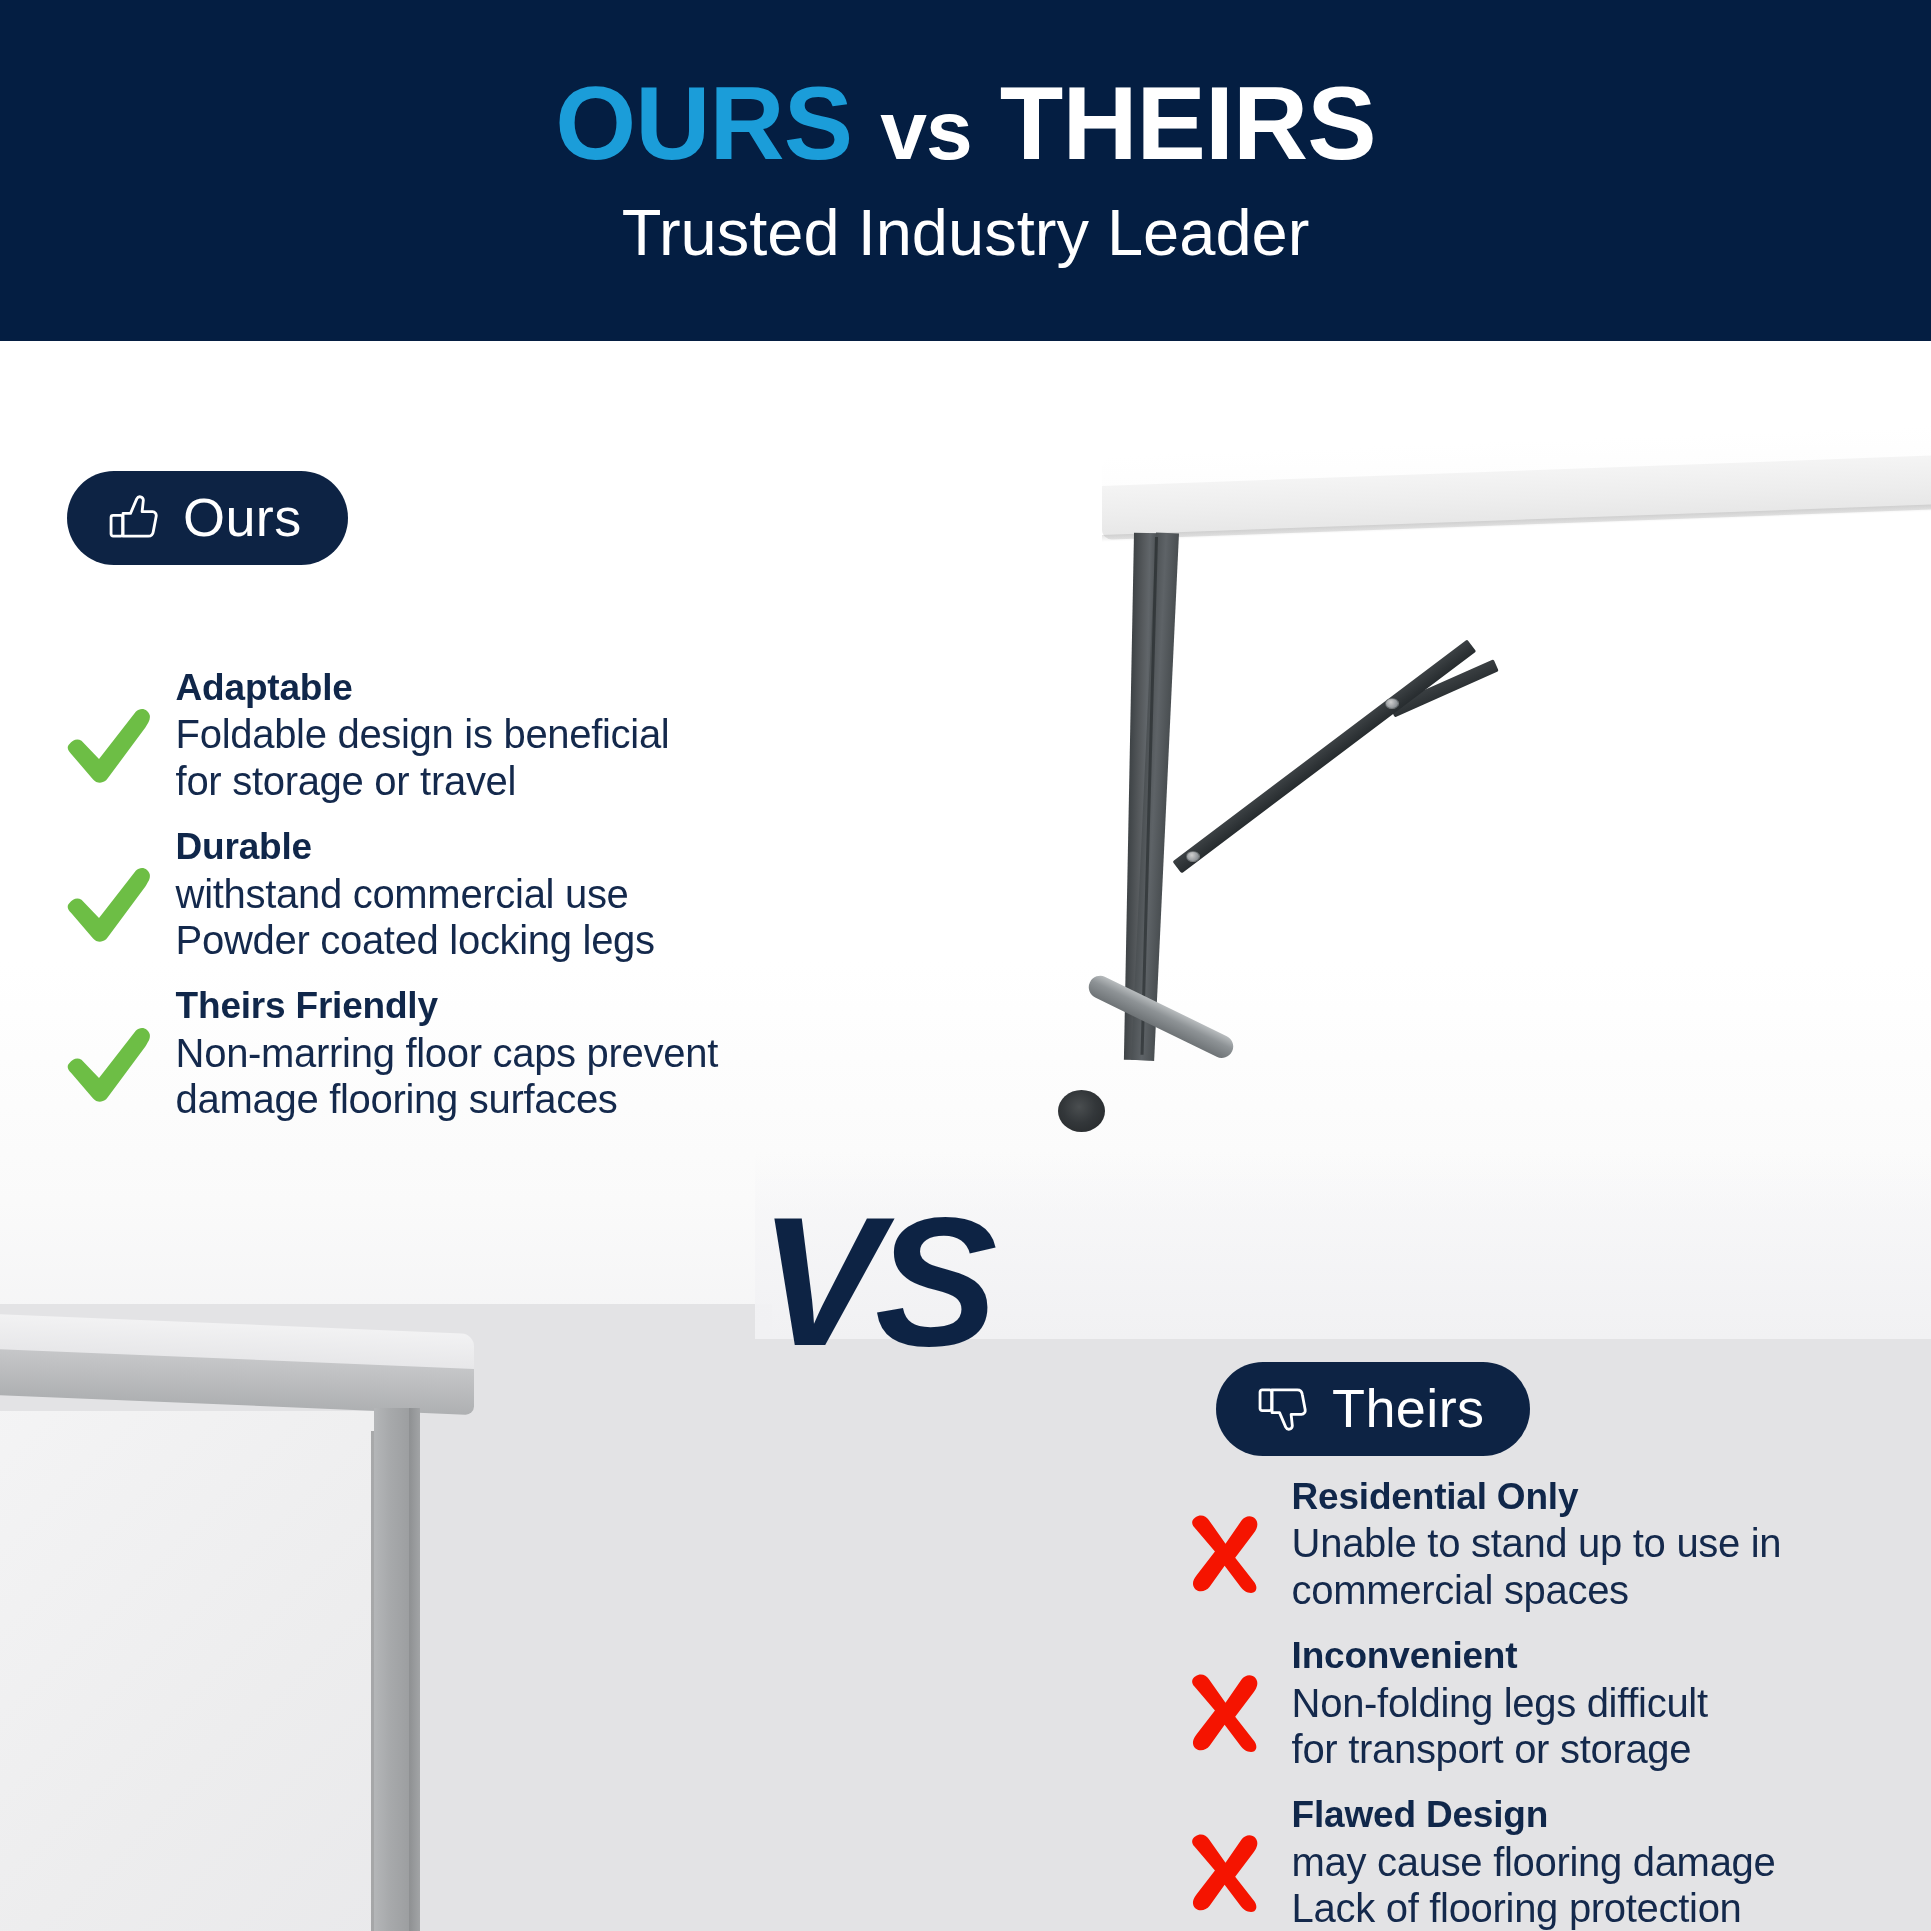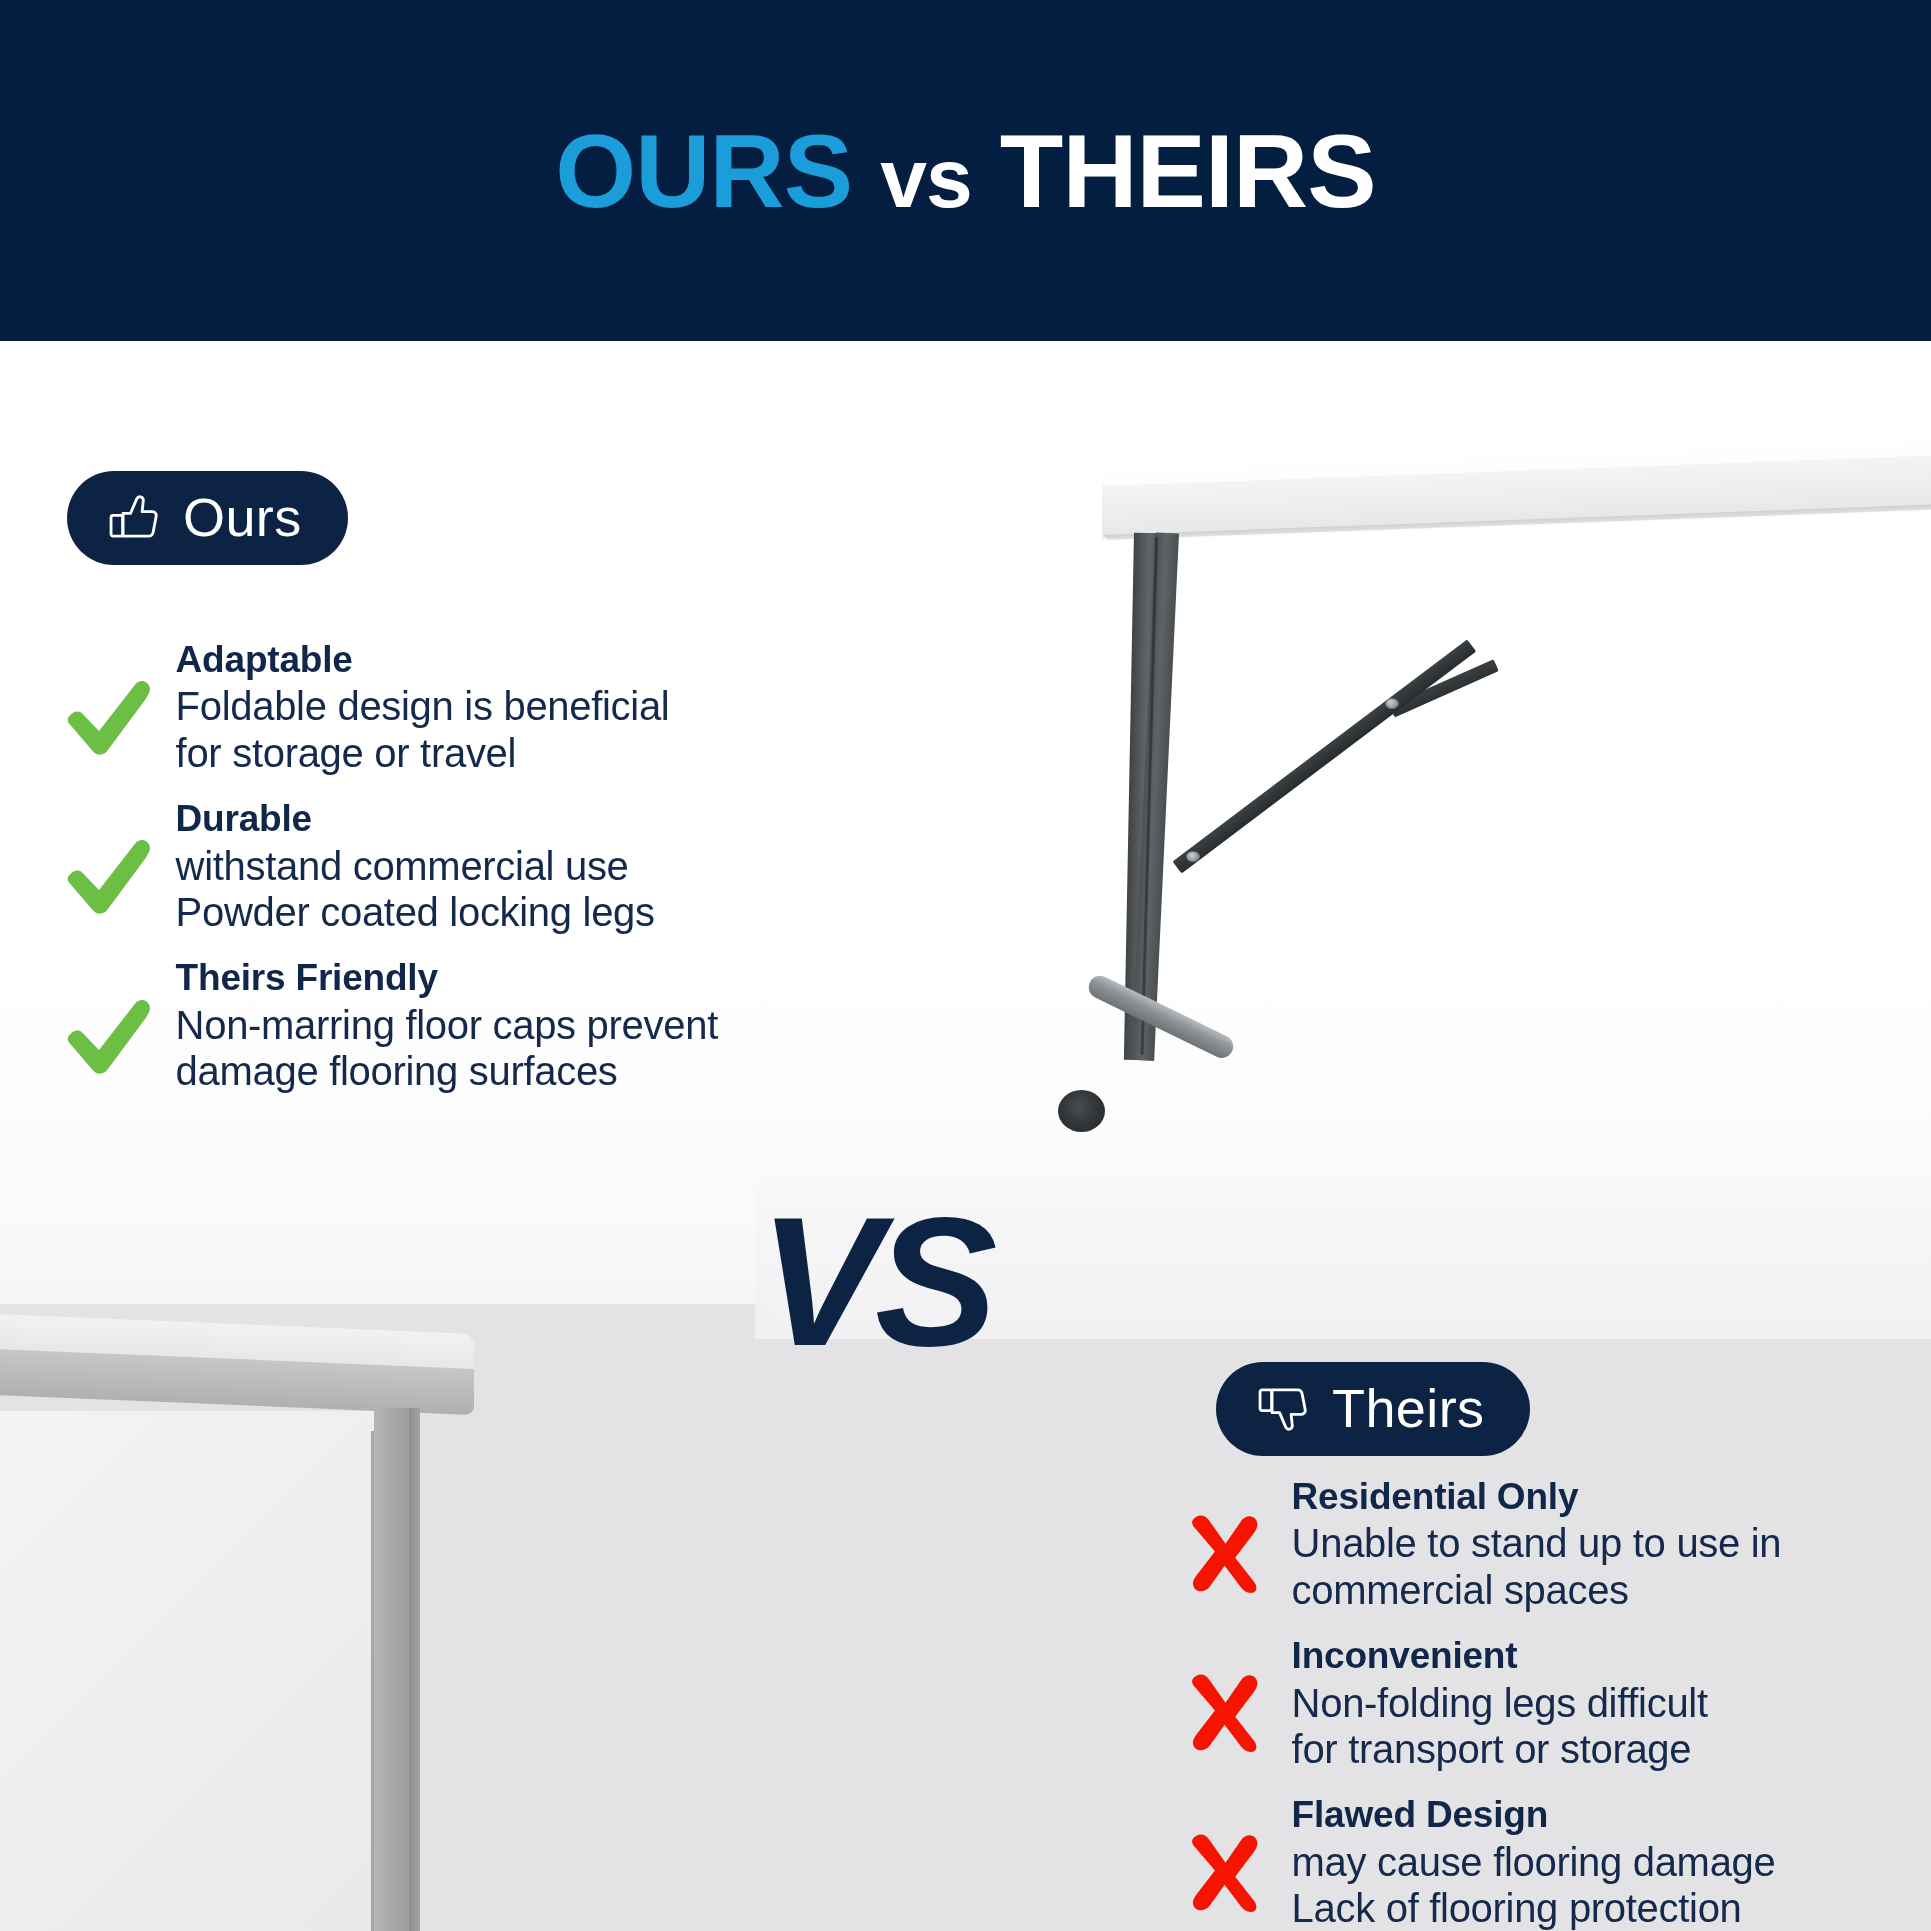--- a/index.html
+++ b/index.html
@@ -179,21 +179,21 @@
   .pill-label {
     font-size:54px; font-weight:400; color:#FFFFFF; line-height:1;
     white-space:nowrap; letter-spacing:0.4px;
   }
   .pill-ours   { left:67px;  top:471px; }
   .pill-theirs { left:1216px; top:1362px; }
   .thumb-icon { width:54px; height:53px; display:block; }
 
   
   .feature-list { position:absolute; z-index:31; }
-  .list-ours   { left:60px;  top:636px; width:772px; }
+  .list-ours   { left:60px;  top:664px; width:772px; }
   .list-theirs { left:1176px; top:1473px; width:755px; }
 
   .feature-row { display:flex; align-items:flex-start; gap:17.6px; margin-bottom:19.3px; }
   .mark-slot { width:98px; flex:0 0 98px; display:flex; align-items:center; justify-content:center; padding-top:39px; }
   .mark-slot svg { display:block; }
   .feature-text { flex:1 1 auto; padding-top:1.8px; }
   .feature-title {
     font-size:37px; font-weight:bold; color:#10274A;
     line-height:1.18; letter-spacing:-0.2px; margin-bottom:1.8px;
   }
@@ -236,20 +236,21 @@
     <div class="bt-top"></div>
     <div class="bt-leg-inner"></div>
     <div class="bt-leg"></div>
     <div class="bt-leg-edge"></div>
   </div>
 
   <div class="header">
     <div class="header-title">
       <span class="t-ours">OURS</span><span>&nbsp;</span><span class="t-vs">vs</span><span>&nbsp;</span><span class="t-theirs">THEIRS</span>
     </div>
+    <div class="header-sub">Trusted Industry Leader</div>
   </div>
 
   <div class="vs-mark">VS</div>
 
   <div class="pill pill-ours">
     <span>
       <svg class="thumb-icon" viewBox="0 0 64 64" fill="none" stroke="#FFFFFF" stroke-width="3.4" stroke-linejoin="round" stroke-linecap="round">
         <path d="M20 27 L29 27 L36.5 9.5 C38.5 5.5 44 6.5 44.5 11 L43 25 L55.5 25 C58.5 25 60.5 27.5 60 30.5 L56.5 49 C56 52.5 53.5 54.5 50.5 54.5 L20 54.5 Z"></path>
         <rect x="5.5" y="29.5" width="14" height="25" rx="2.5"></rect>
       </svg>

